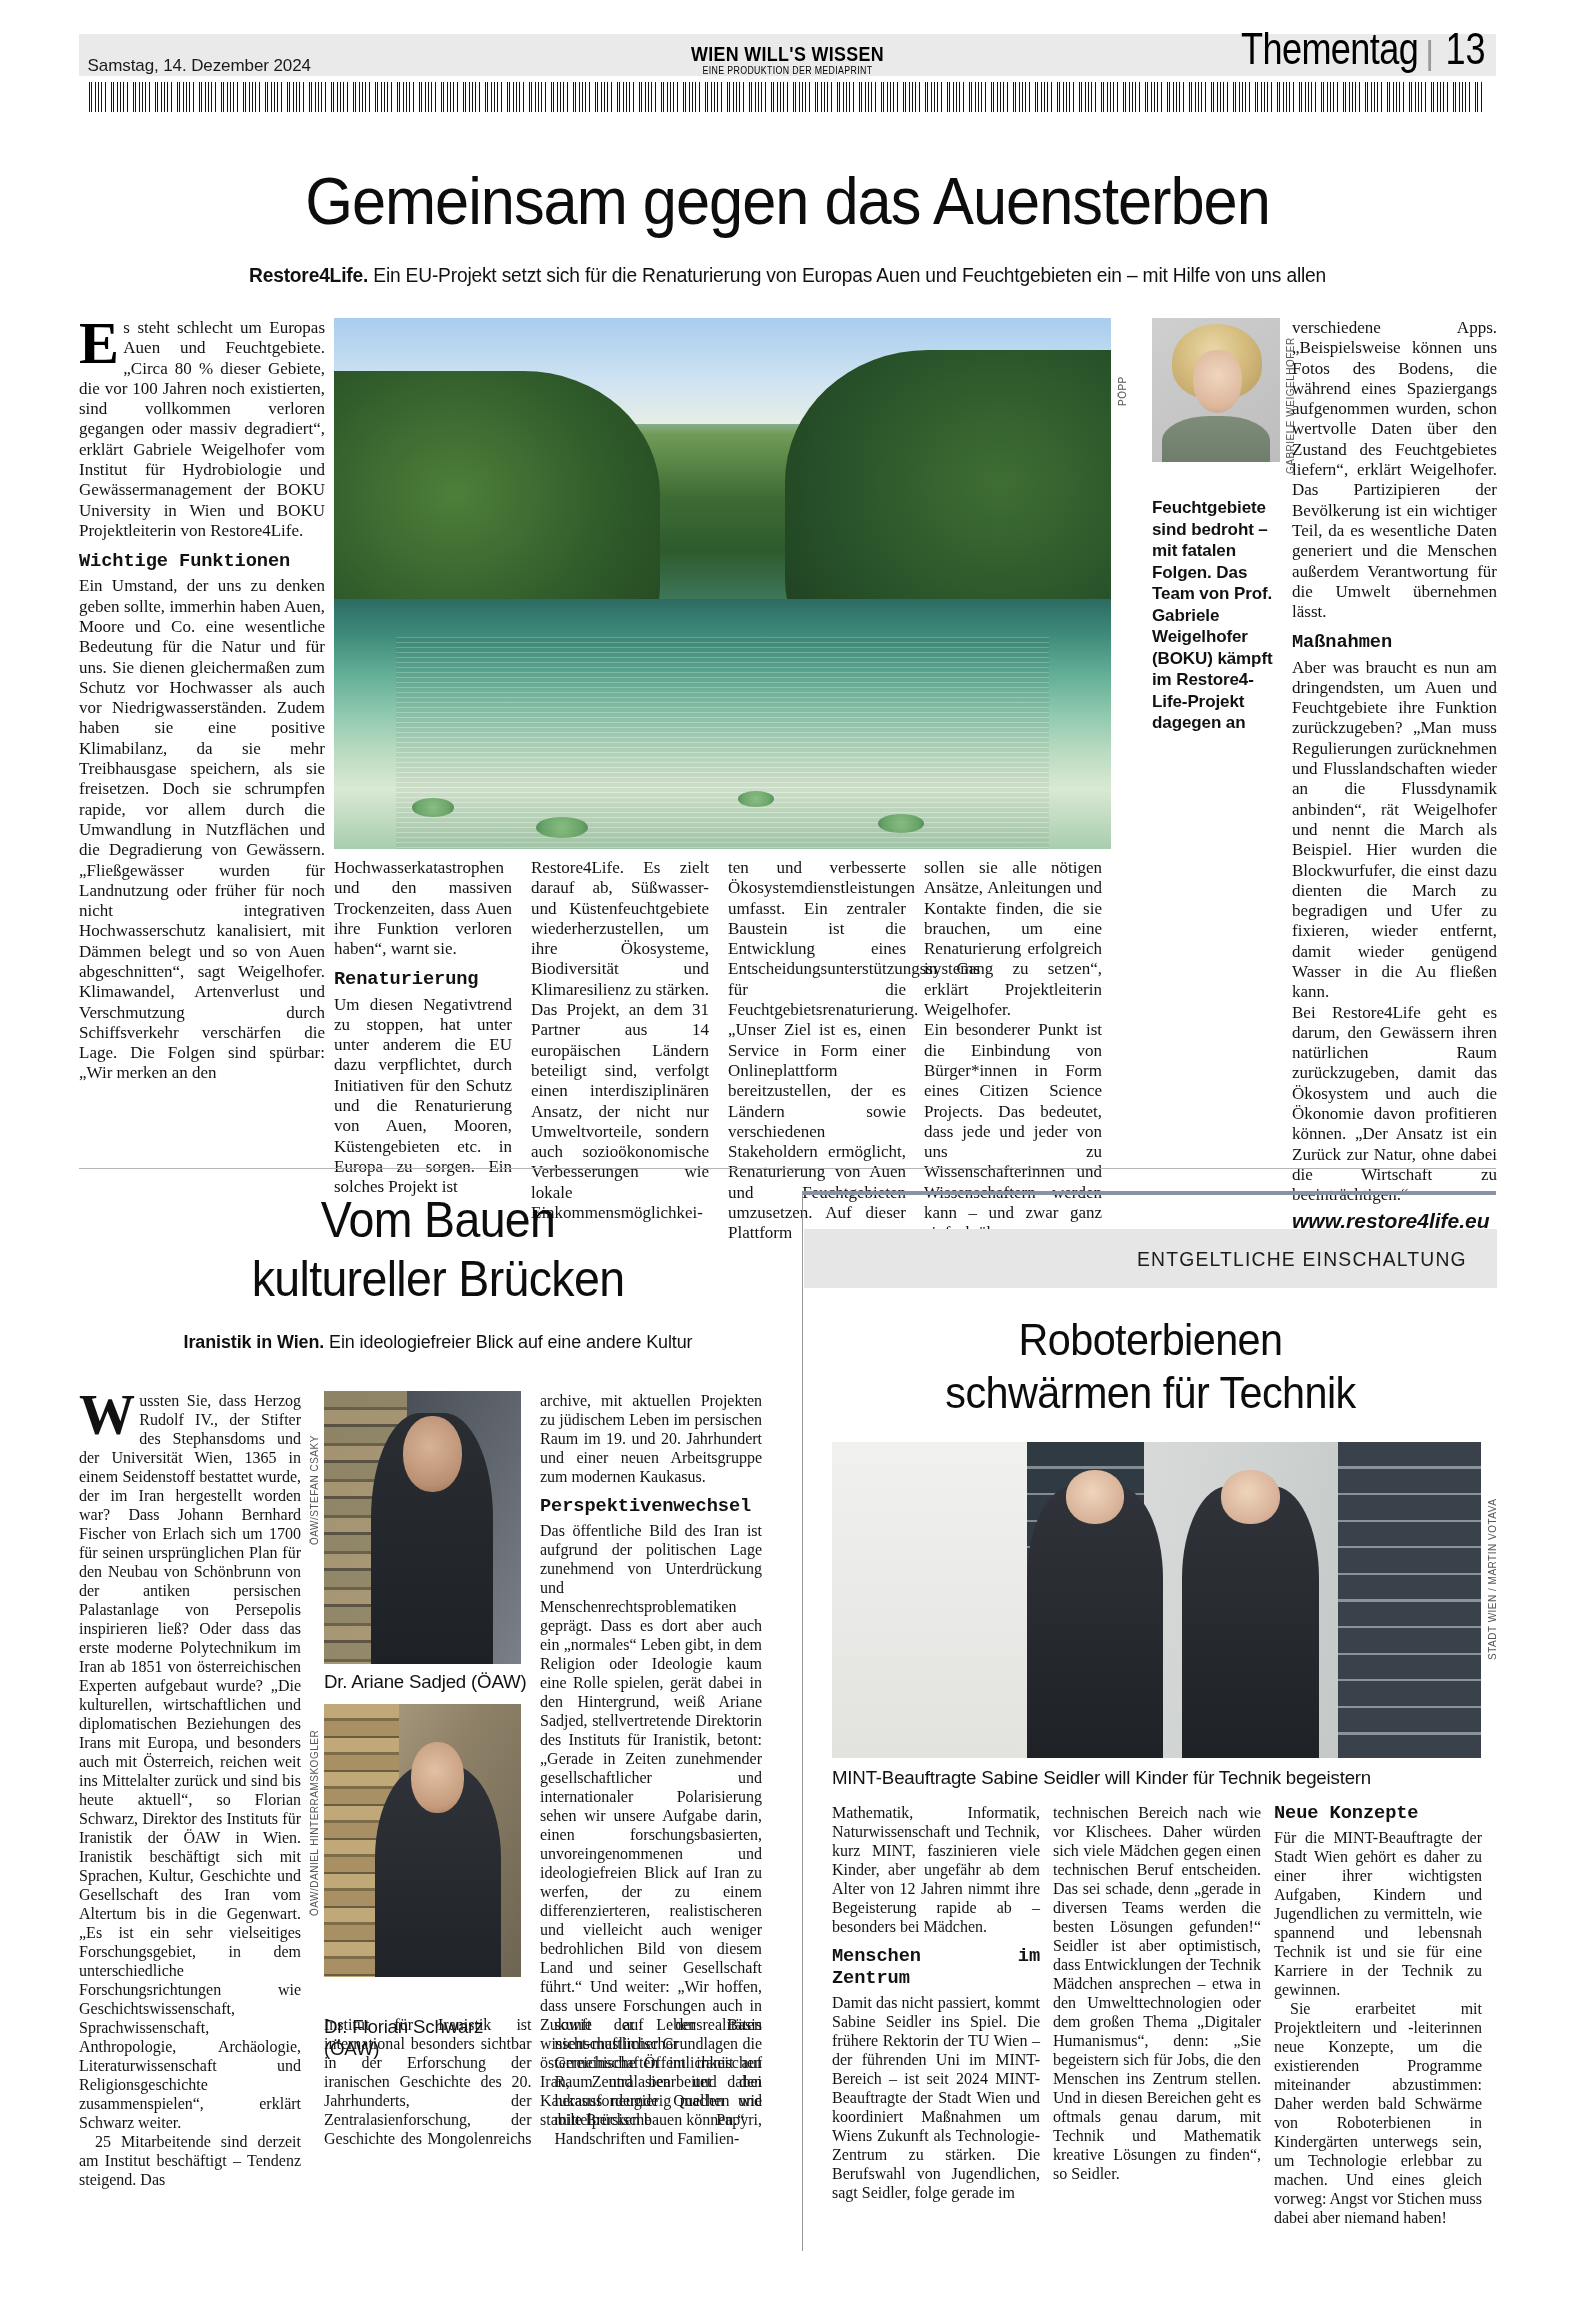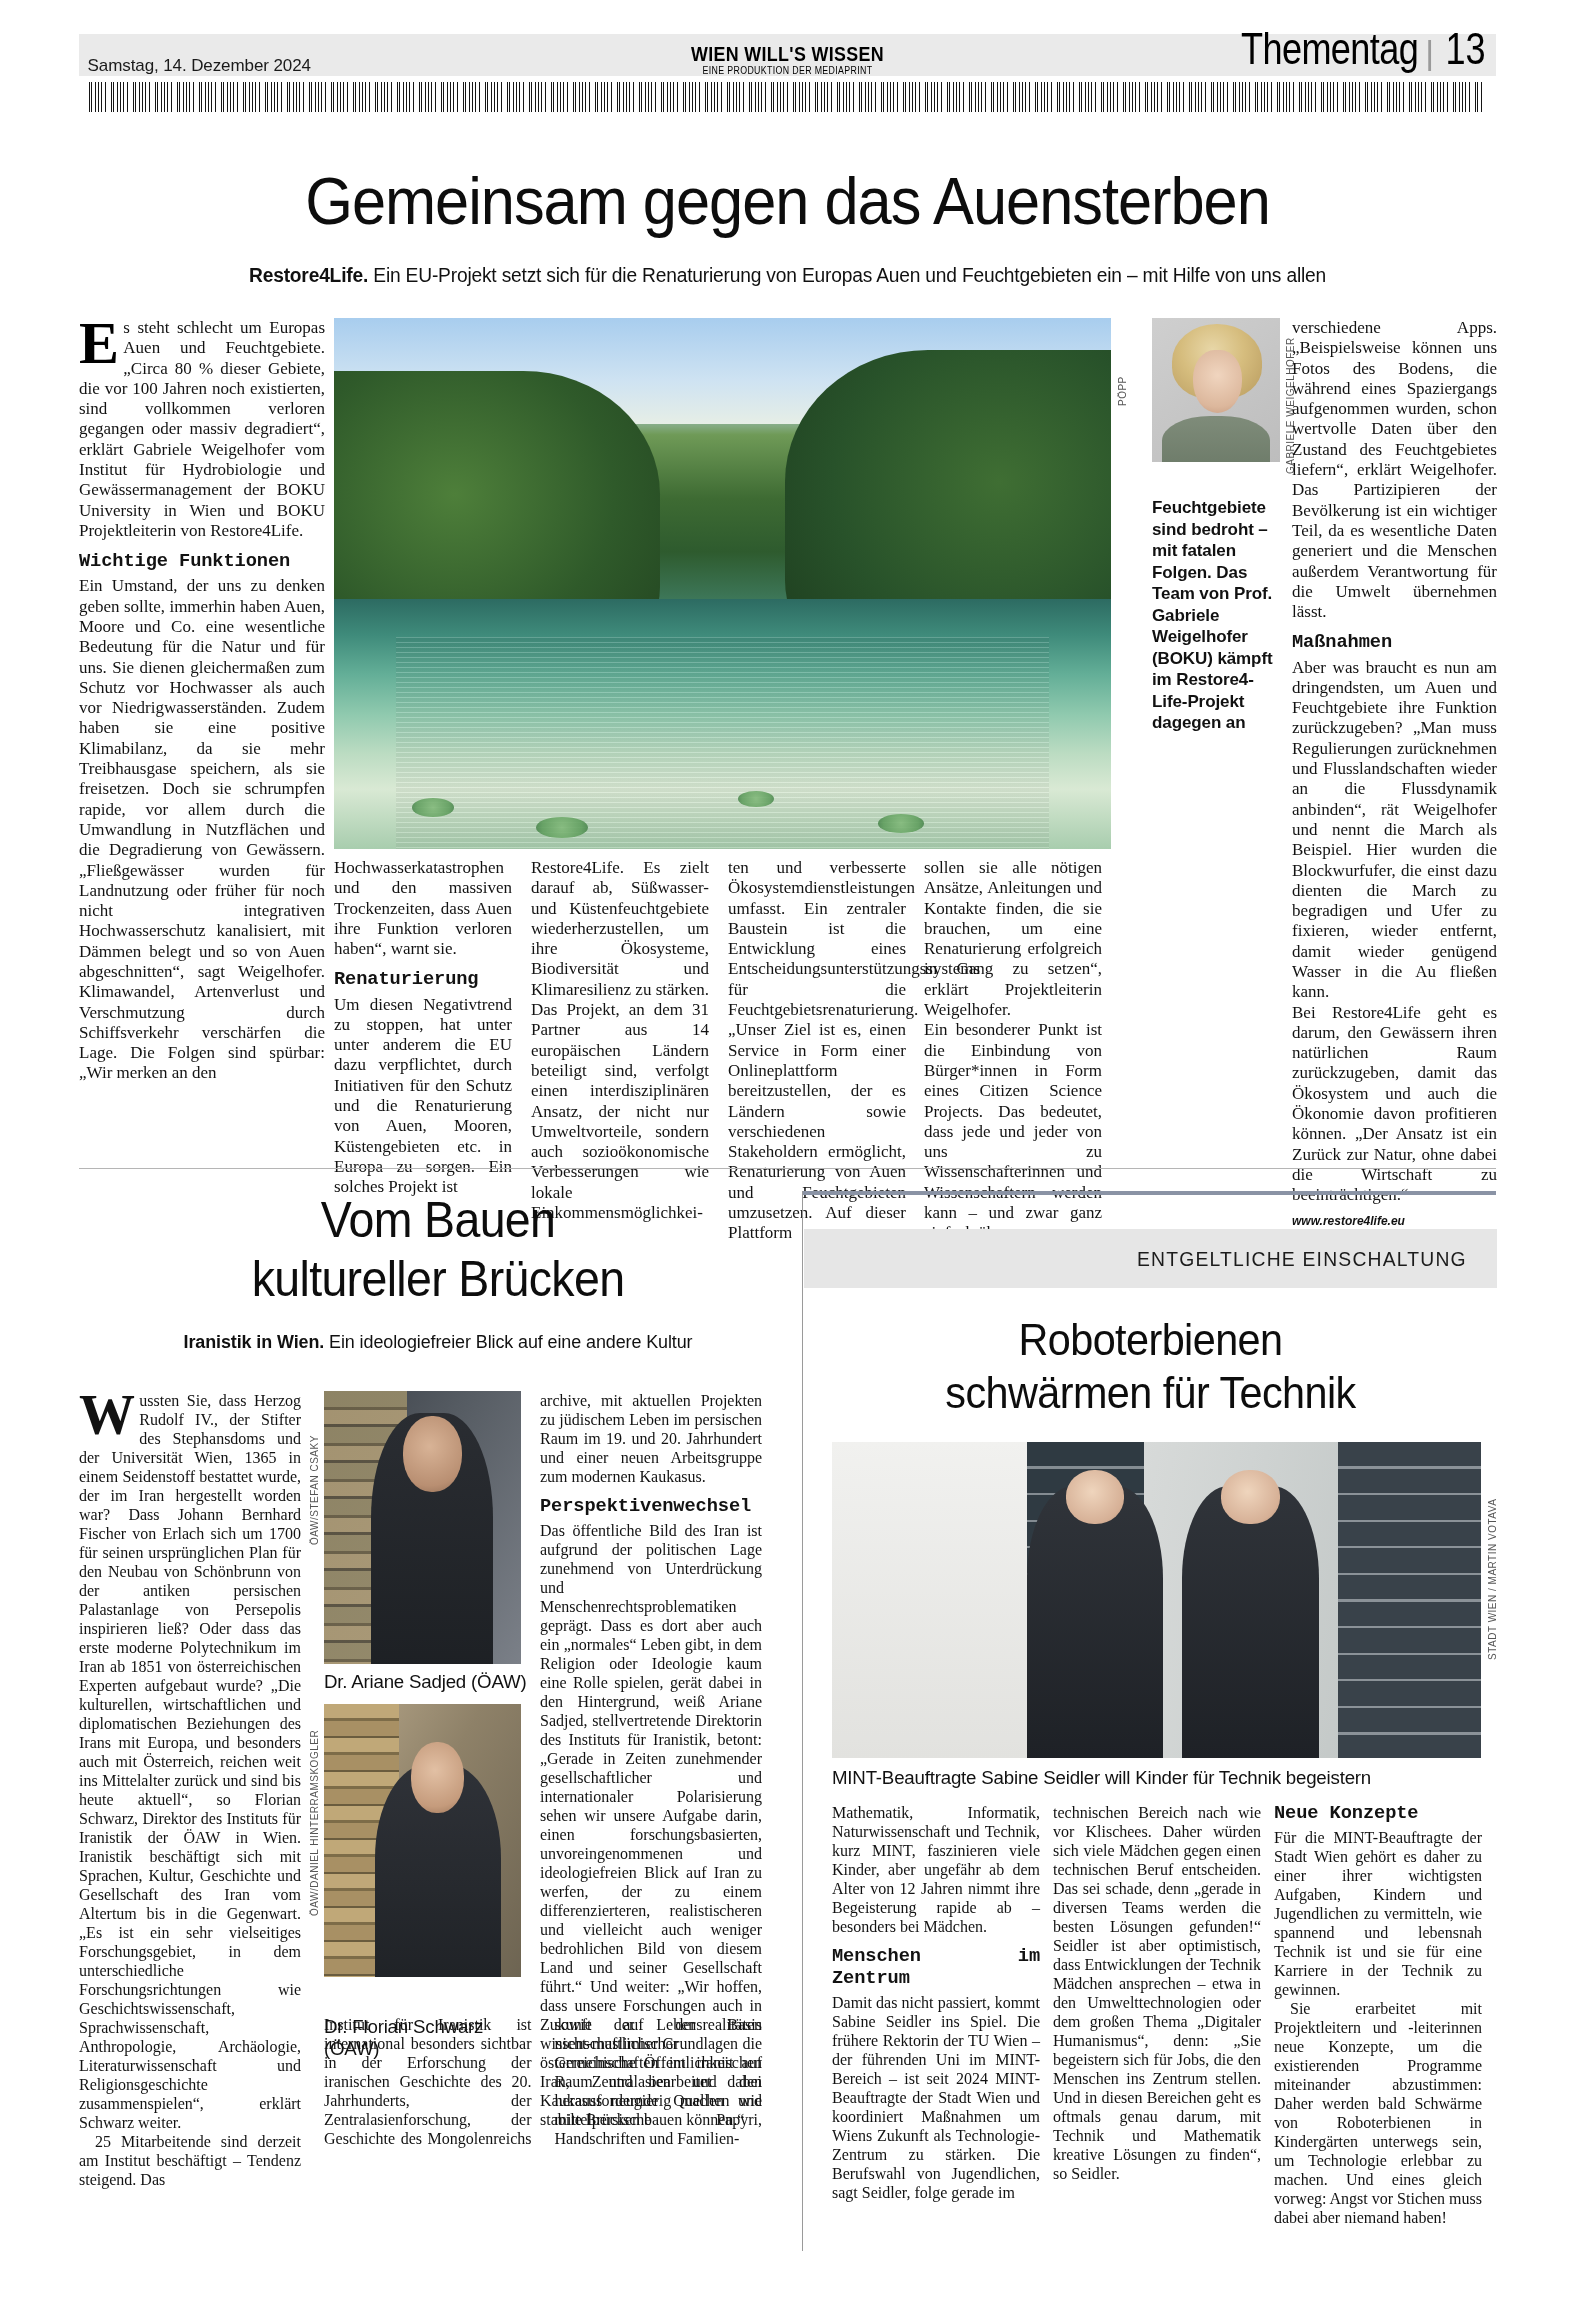--- a/index.html
+++ b/index.html
@@ -280,23 +280,24 @@
     font-size: 13.6px;
     font-weight: bold;
     letter-spacing: 0.9px;
     color: #222;
     text-align: right;
   }
   .a1-url {
     font-style: italic;
     font-family: "Liberation Sans", sans-serif;
     font-weight: bold;
-    font-size: 12px;
+    font-size: 21px;
     display: block;
     margin-top: 5px;
+    text-decoration: underline;
   }
 
   
   .hr-thin {
     position: absolute;
     background: #b5b5b5;
     height: 0.7px;
   }
 
   

